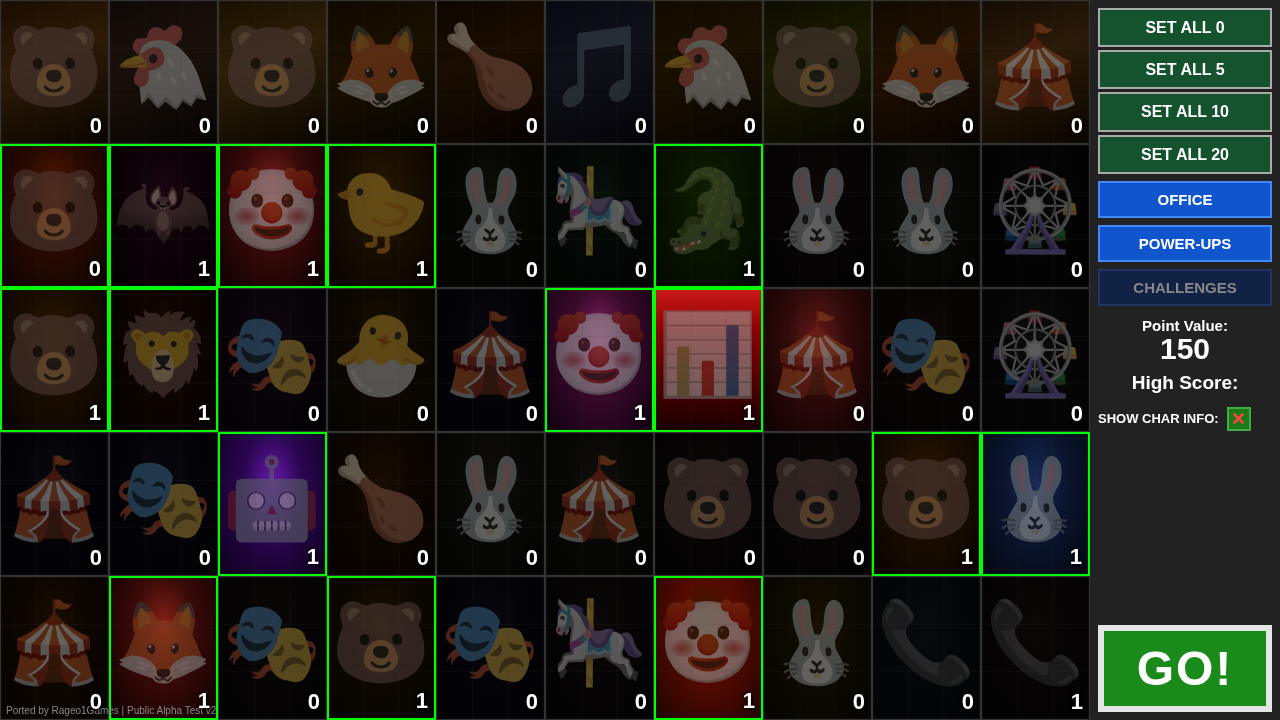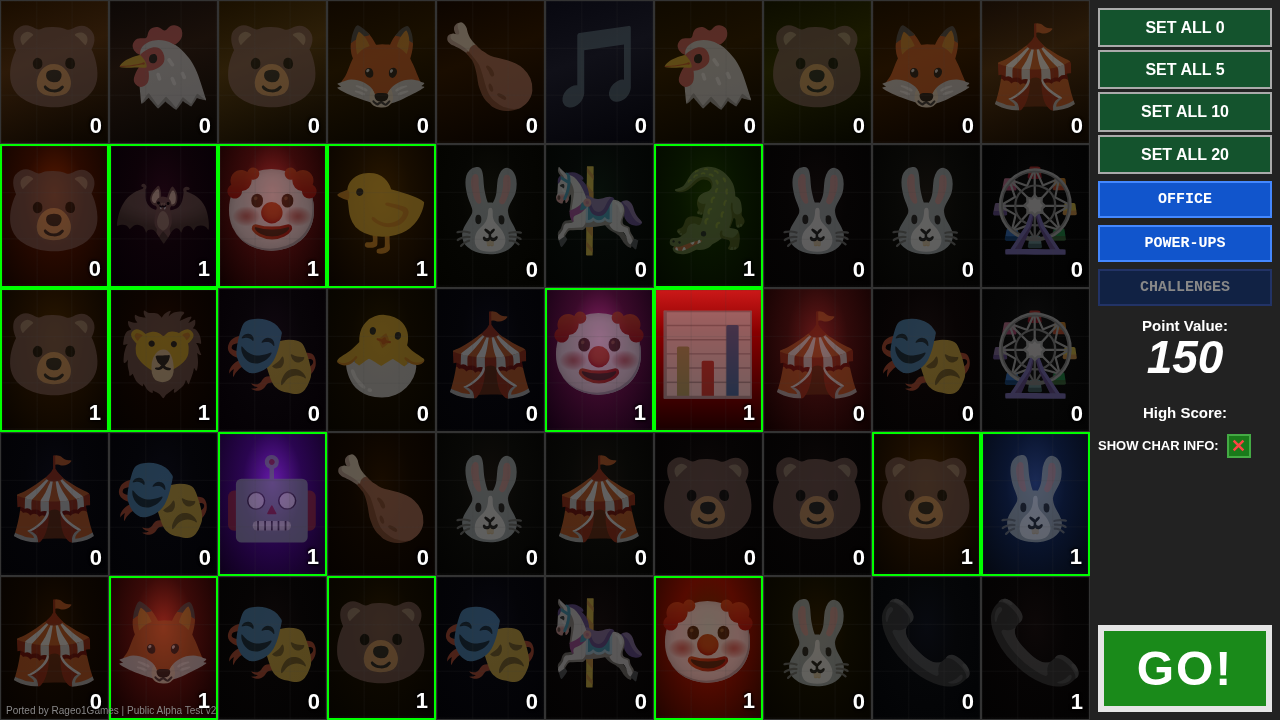--- a/index.html
+++ b/index.html
@@ -76,21 +76,20 @@
     .nav-btn {
       background: #1a3a7a;
       border: 2px solid #3366cc;
       color: white;
       font-size: 15px;
       font-weight: bold;
       padding: 8px 4px;
       text-align: center;
       cursor: pointer;
       margin-top: 4px;
-      font-family: Liberation Mono, monospace;
     }
 
     .nav-btn.active {
       background: #1155cc;
       border-color: #4488ff;
     }
 
     .nav-btn.dim {
       background: #112244;
       border-color: #223366;
@@ -102,30 +101,29 @@
       color: white;
       text-align: center;
     }
 
     .point-label {
       font-size: 15px;
       font-weight: bold;
     }
 
     .point-value {
-      font-size: 46px;
+      font-size: 30px;
       font-weight: bold;
       line-height: 1;
-      font-style: italic;
     }
 
     .high-score-label {
-      font-size: 15px;
-      font-weight: bold;
-      margin-top: 24px;
+      font-size: 19px;
+      font-weight: bold;
+      margin-top: 8px;
     }
 
     .high-score-value {
       font-size: 36px;
       font-weight: bold;
       line-height: 1;
     }
 
     .show-char-row {
       display: flex;

